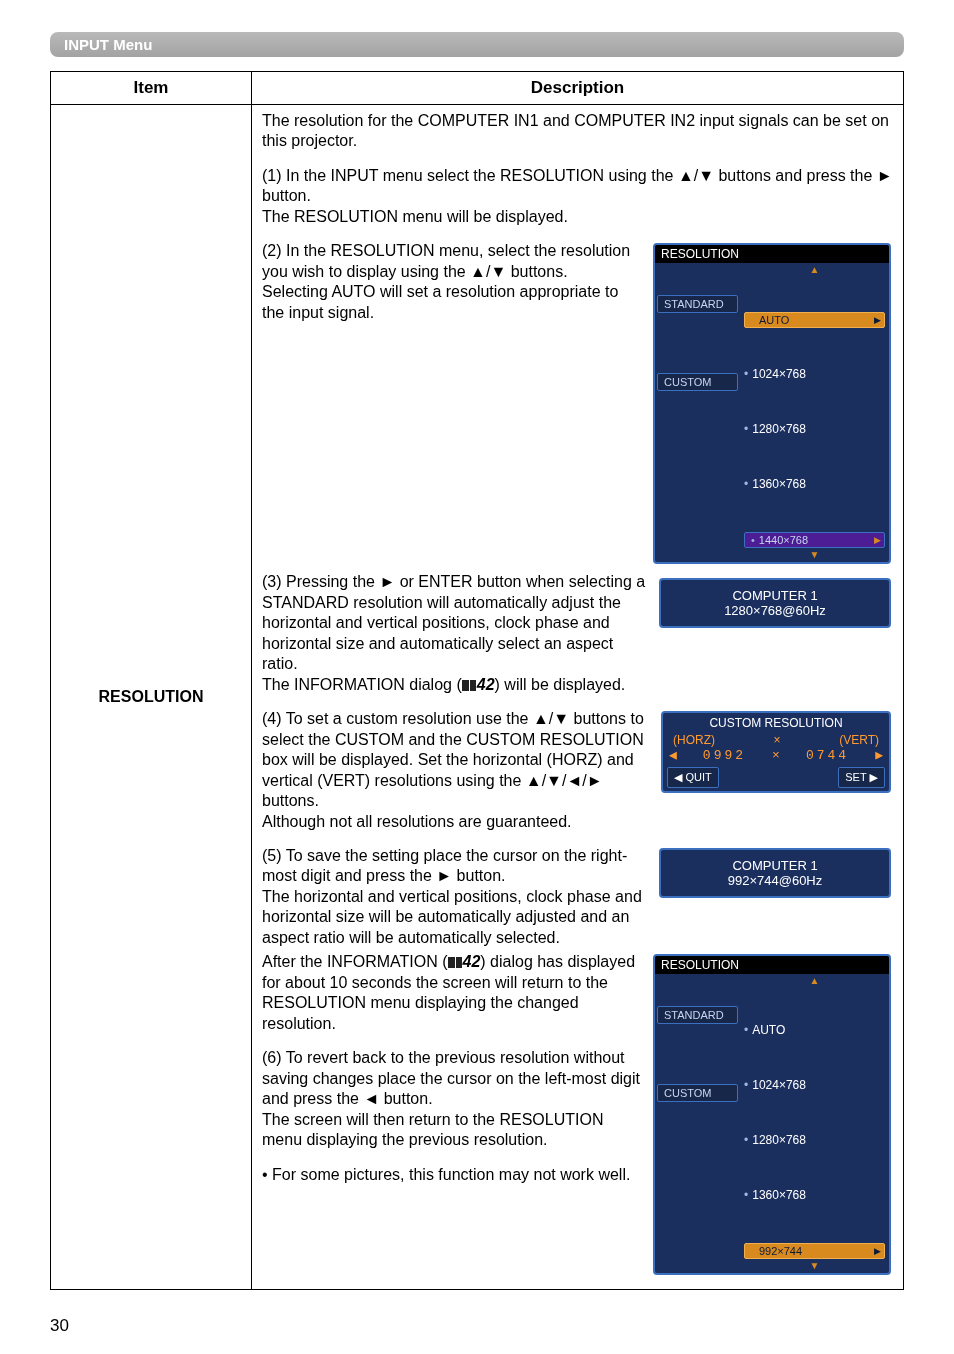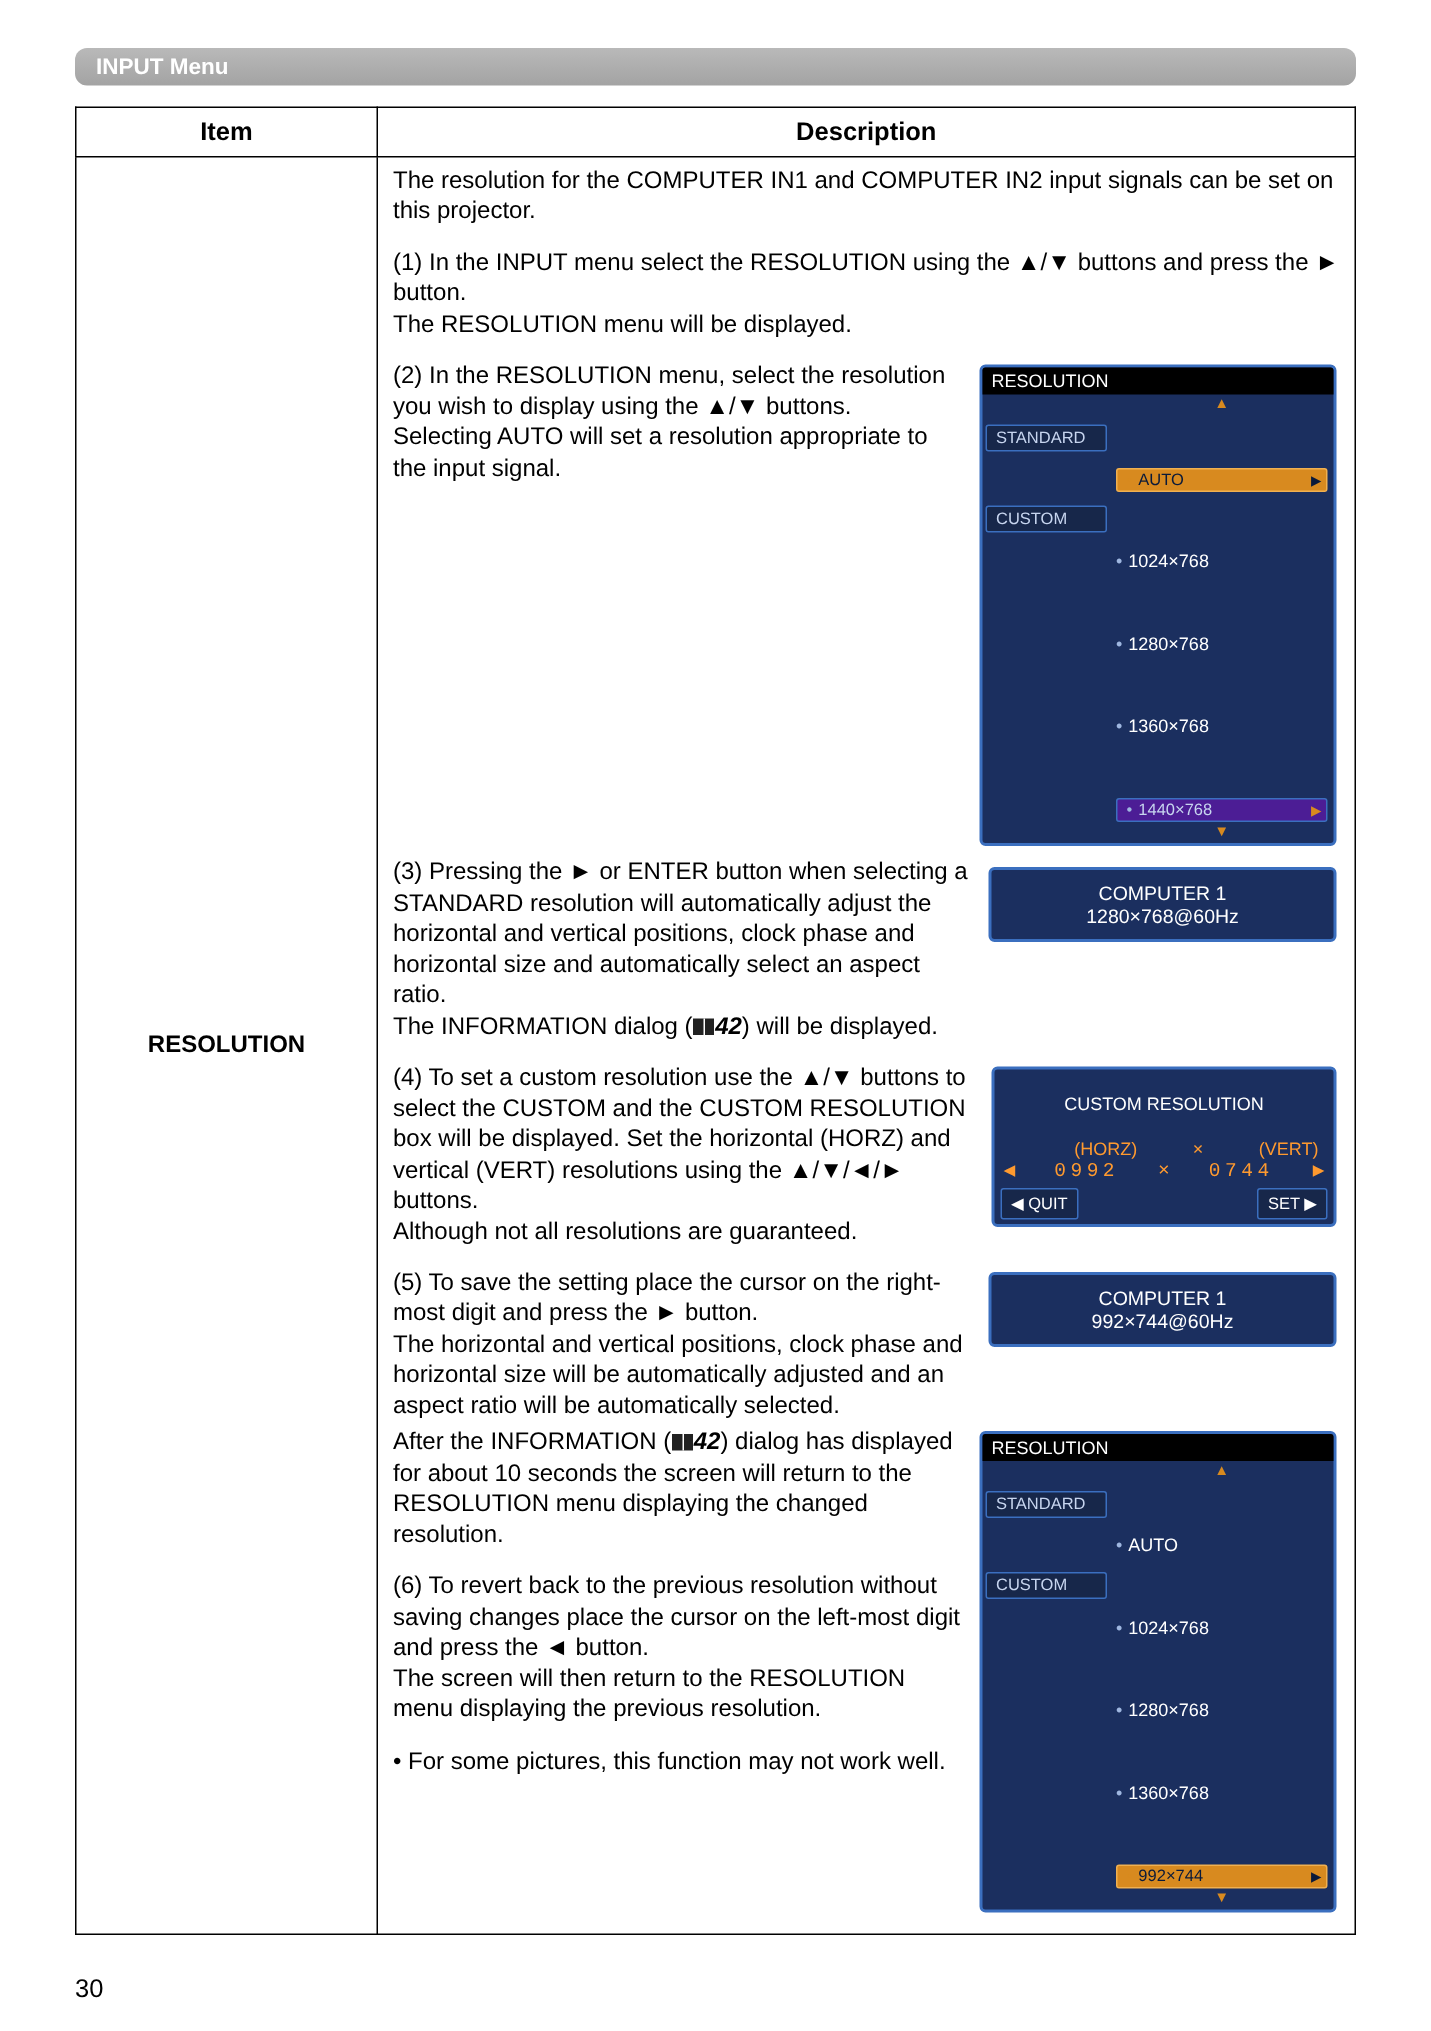--- a/index.html
+++ b/index.html
@@ -98,21 +98,21 @@
     align-items: flex-start;
     padding: 1px 4px;
     min-height: 17px;
     margin-top: 36px;
   }
   .osd-label {
     background: #17274a;
     border: 1px solid #3b6fbf;
     color: #c7d5ef;
     padding: 2px 6px;
-    margin: 1px 2px;
+    margin: 13px 2px;
     font-size: 11px;
     border-radius: 2px;
   }
   .osd-hl-orange {
     background: #d88a1f;
     color: #0a1a3a;
     border: 1px solid #f0b050;
     padding: 1px 6px;
     border-radius: 2px;
     font-size: 11px;
@@ -157,29 +157,28 @@
   }
 
   .osd-custom {
     width: 230px;
     padding: 0;
   }
   .osd-custom .osd-title2 {
     text-align: center;
     color: #fff;
     font-size: 12px;
-    padding: 16px 0;
+    padding: 3px 0;
   }
   .osd-custom .row1 {
     display: flex;
-    justify-content: flex-end;
+    justify-content: space-between;
     padding: 0 10px;
     color: #ff9a2f;
     font-size: 12px;
-    gap: 37px;
   }
   .osd-custom .row2 {
     display: flex;
     justify-content: space-between;
     align-items: center;
     padding: 0 6px 2px 6px;
     color: #ff9a2f;
     font-family: "Courier New", monospace;
     letter-spacing: 3px;
     font-size: 13px;

